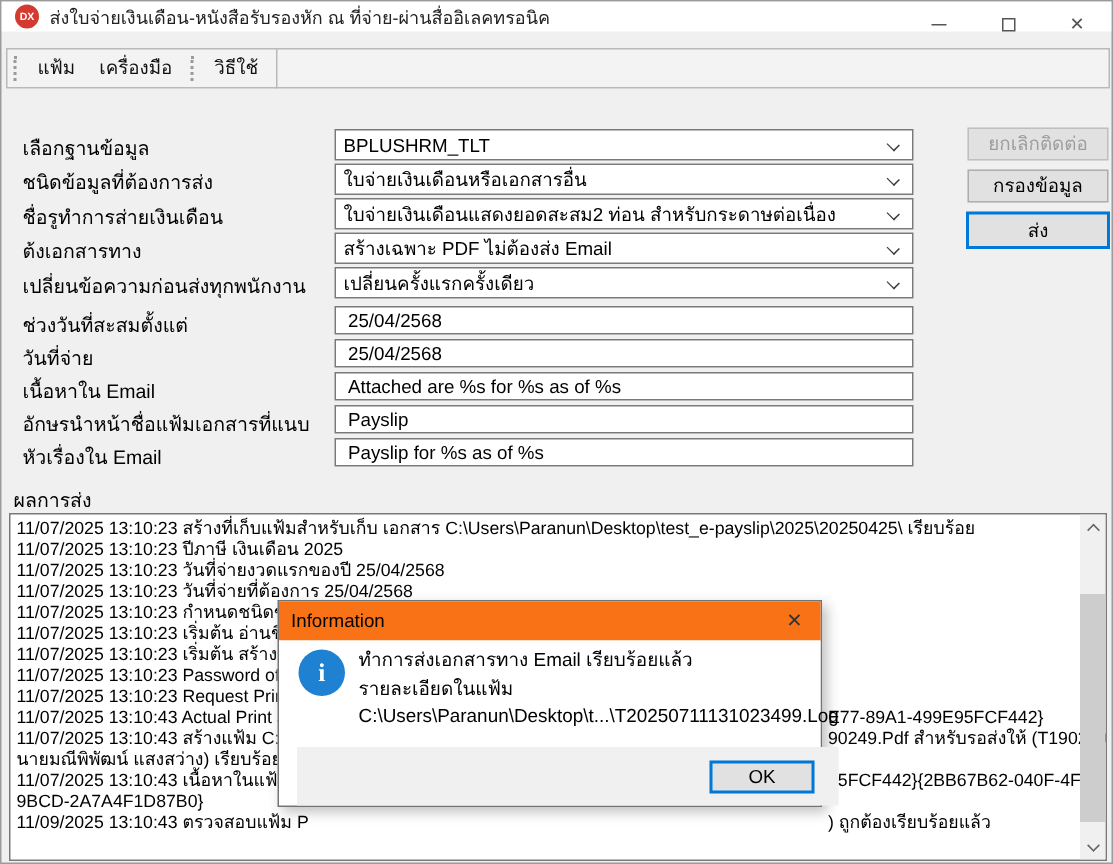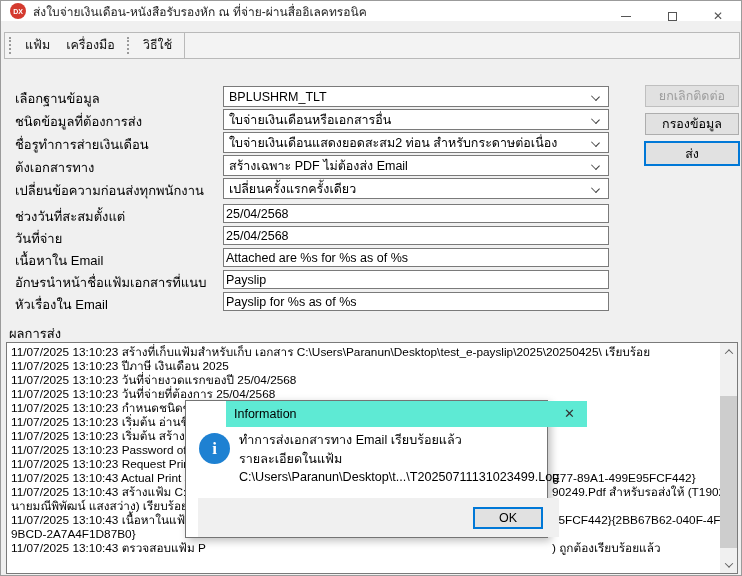--- a/index.html
+++ b/index.html
@@ -50,21 +50,21 @@
   .combo-val { font-size:12.5px; color:#000; margin-left:5px; white-space:nowrap; overflow:hidden; }
   .chevron-icon {
     position:absolute; right:9px; top:6px; width:7px; height:7px;
     border-right:1.4px solid #3c3c3c; border-bottom:1.4px solid #3c3c3c;
     transform:rotate(45deg) scaleY(0.8);
   }
   .tin {
     position:absolute; left:222px; width:386px; height:19px;
     background:#fff; border:1px solid #7a7a7a;
     font-family:"Liberation Sans","DejaVu Sans",sans-serif;
-    font-size:12.5px; color:#000; padding:0 2px;
+    font-size:12.5px; color:#000; padding:0 8px;
   }
 
   
   .btn {
     position:absolute; left:644px; width:94px; height:22px;
     background:#e1e1e1; border:1px solid #adadad;
     font-family:"Liberation Sans","DejaVu Sans",sans-serif;
     font-size:12.5px; color:#000; text-align:center;
   }
   .btn.disabled { color:#9d9d9d; border-color:#bfbfbf; }
@@ -90,21 +90,21 @@
   .sb-down .sb-chev { transform:rotate(45deg) translate(-1px,-1px); }
   .sb-thumb { position:absolute; left:0; top:53px; width:17px; height:152px; background:#cdcdcd; }
 
   
   .dialog {
     position:absolute; left:184px; top:399px; width:363px; height:138px;
     background:#fff; border:1px solid #747474;
     box-shadow:3px 3px 8px rgba(0,0,0,0.25); z-index:10;
   }
   .dlg-titlebar { position:absolute; left:0; top:0; width:100%; height:26px;
-    background:#5eead4; display:flex; align-items:center;margin-left:40px; }
+    background:#f97316; display:flex; align-items:center; }
   .dlg-title { margin-left:8px; font-size:12.5px; color:#000; }
   .dlg-close { position:absolute; right:12px; top:5px; font-size:13px; color:#333; }
   .dlg-body { position:absolute; left:0; top:26px; width:100%; height:72px; background:#fff; }
   .info-icon {
     position:absolute; left:13px; top:6px; width:31px; height:31px; border-radius:50%;
     display:flex; align-items:center; justify-content:center;
     color:#fff; font-size:17px; font-weight:bold; font-family:"Liberation Serif",serif;
   }
   .dlg-text { position:absolute; left:53px; top:4px; font-size:12.6px; line-height:18.5px; color:#000; white-space:nowrap; }
   .dlg-footer { position:absolute; left:12px; bottom:0; width:100%; height:39px; background:#f0f0f0; }
@@ -217,21 +217,21 @@
         <div class="log-row"><span>11/07/2025 13:10:23 กำหนดชนิดข้อมู</span></div>
         <div class="log-row"><span>11/07/2025 13:10:23 เริ่มต้น อ่านชื่อพ</span></div>
         <div class="log-row"><span>11/07/2025 13:10:23 เริ่มต้น สร้างข้อมู</span></div>
         <div class="log-row"><span>11/07/2025 13:10:23 Password of file</span></div>
         <div class="log-row"><span>11/07/2025 13:10:23 Request Print J</span></div>
         <div class="log-row"><span>11/07/2025 13:10:43 Actual Print Job</span><span class="log-right">E77-89A1-499E95FCF442}</span></div>
         <div class="log-row"><span>11/07/2025 13:10:43 สร้างแฟ้ม C:\Us</span><span class="log-right">90249.Pdf สำหรับรอส่งให้ (T190249</span></div>
         <div class="log-row"><span>นายมณีพิพัฒน์ แสงสว่าง) เรียบร้อยแล้ว</span></div>
         <div class="log-row"><span>11/07/2025 13:10:43 เนื้อหาในแฟ้ม E</span><span class="log-right">95FCF442}{2BB67B62-040F-4FCB-</span></div>
         <div class="log-row"><span>9BCD-2A7A4F1D87B0}</span></div>
-        <div class="log-row"><span>11/07/2025 13:10:43 ตรวจสอบแฟ้ม P</span><span class="log-right">) ถูกต้องเรียบร้อยแล้ว</span></div>
+        <div class="log-row"><span>11/09/2025 13:10:43 ตรวจสอบแฟ้ม P</span><span class="log-right">) ถูกต้องเรียบร้อยแล้ว</span></div>
       </div>
     <div class="vscroll">
       <div class="sb-btn sb-up">
           <span class="sb-chev"></span>
         </div>
       <div class="sb-thumb"></div>
       <div class="sb-btn sb-down">
           <span class="sb-chev"></span>
         </div>
     </div>

